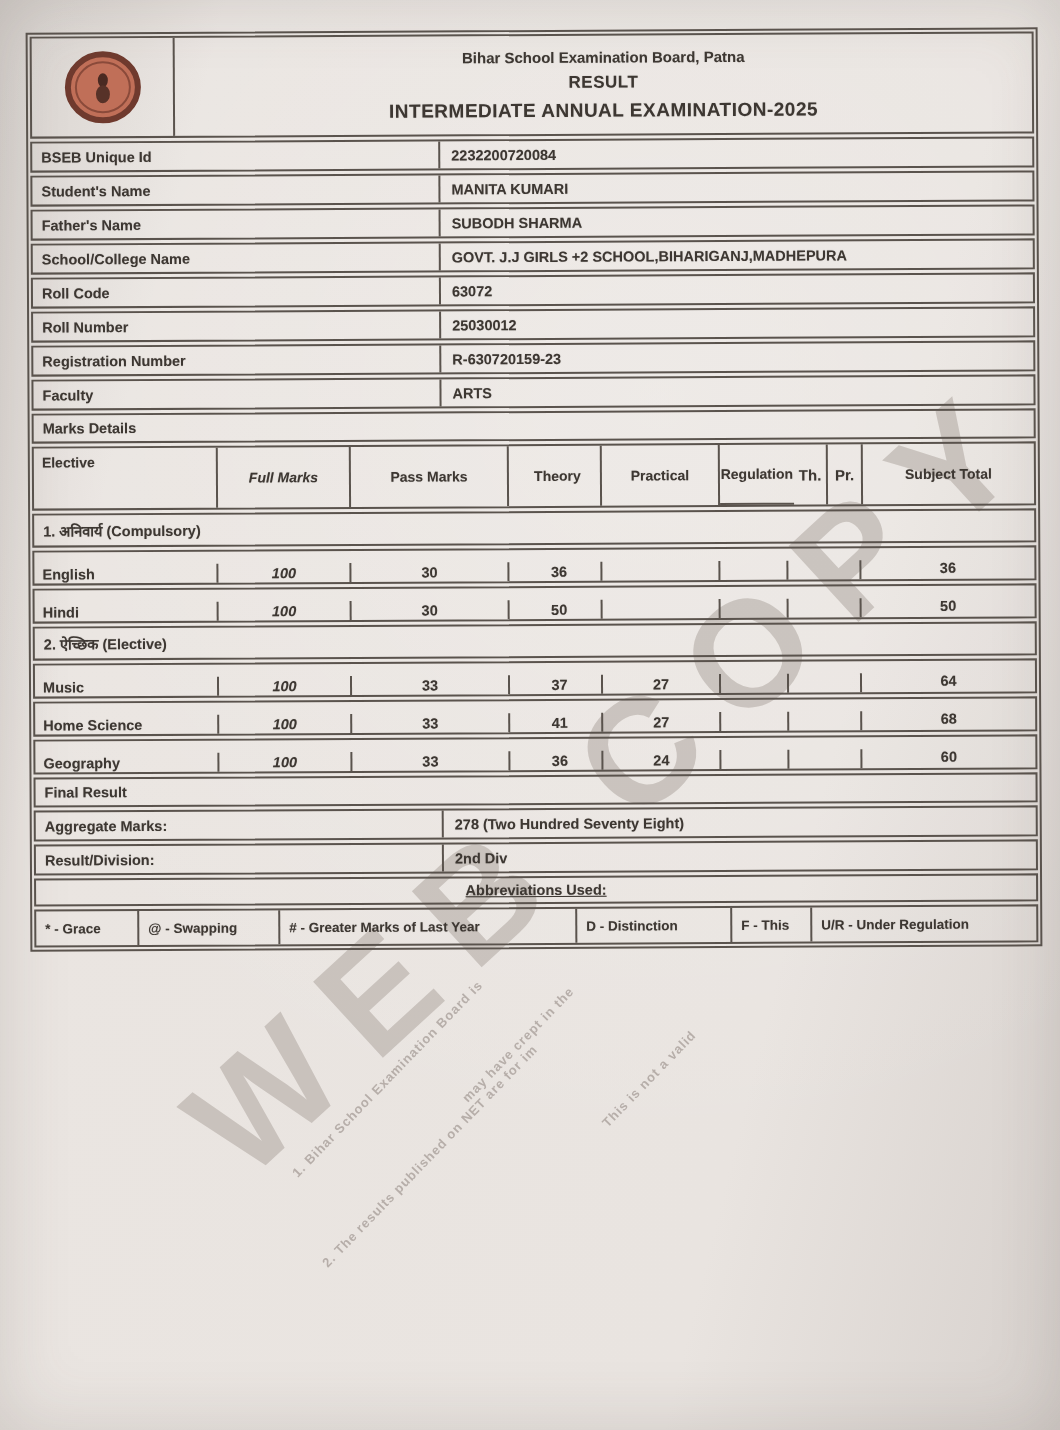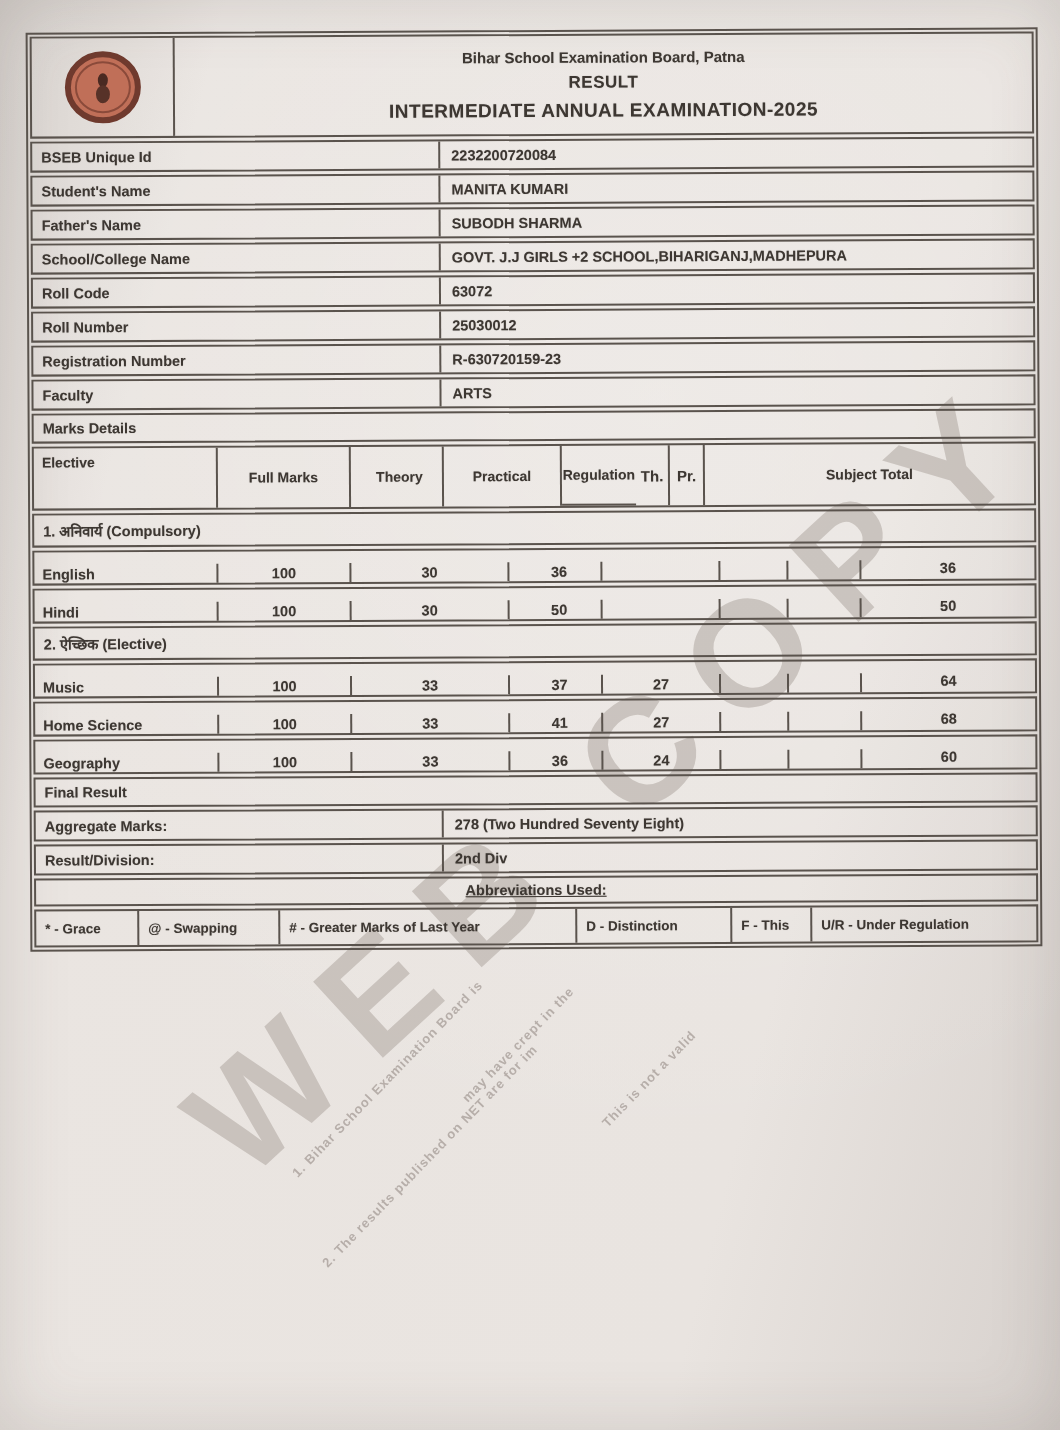--- a/index.html
+++ b/index.html
@@ -67,21 +67,21 @@
   
   .lbl{flex:0 0 408px;border-right:2px solid var(--bc);padding:6px 9px 5px;font-size:14.5px;display:flex;align-items:center;}
   .val{flex:1;padding:6px 11px 5px;font-size:14.5px;display:flex;align-items:center;}
   .fullrow{padding:5px 9px;font-size:14.5px;}
 
   
   .mhead{min-height:64px;}
   .mh{border-right:2px solid var(--bc);display:flex;align-items:center;justify-content:center;text-align:center;font-size:14px;padding:2px;}
   .mh:last-child,.mc:last-child{border-right:none;}
   .c-sub{flex:0 0 184px;}
-  .c-full{flex:0 0 133px;}
+  .c-full{flex:0 0 133px;font-style:italic;}
   .c-pass{flex:0 0 158px;}
   .c-theory{flex:0 0 93px;padding-left:8px;}
   .c-prac{flex:0 0 118px;}
   .c-th{flex:0 0 68px;}
   .c-pr{flex:0 0 73px;}
   .c-tot{flex:1;}
   .mh.c-sub{justify-content:flex-start;align-items:flex-start;padding:6px 8px;}
   .c-reg{flex:0 0 143px;display:flex;flex-direction:row;padding:0;border-right:2px solid var(--bc);}
   .reg-top{flex:1.1;display:flex;align-items:center;justify-content:center;border-bottom:2px solid var(--bc);font-size:14px;}
   .reg-split{flex:1;display:flex;}
@@ -168,20 +168,21 @@
     <div class="rowbox">
       <div class="lbl">Faculty</div>
       <div class="val">ARTS</div>
     </div>
 
     <div class="rowbox fullrow">Marks Details</div>
 
     <div class="rowbox mhead">
       <div class="mh c-sub">Elective</div>
       <div class="mh c-full">Full Marks</div>
+      <div class="mh c-pass">Pass Marks</div>
       <div class="mh c-theory">Theory</div>
       <div class="mh c-prac">Practical</div>
       <div class="c-reg">
         <div class="reg-top">Regulation</div>
         <div class="reg-split">
           <div class="half">Th.</div>
           <div class="half">Pr.</div>
         </div>
       </div>
       <div class="mh c-tot">Subject Total</div>

